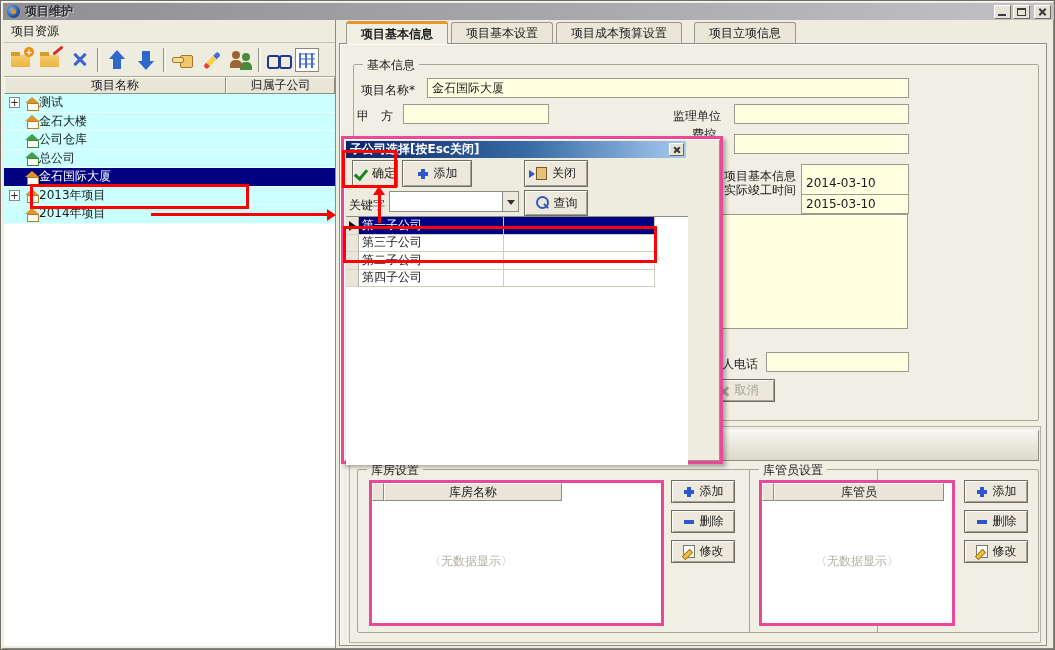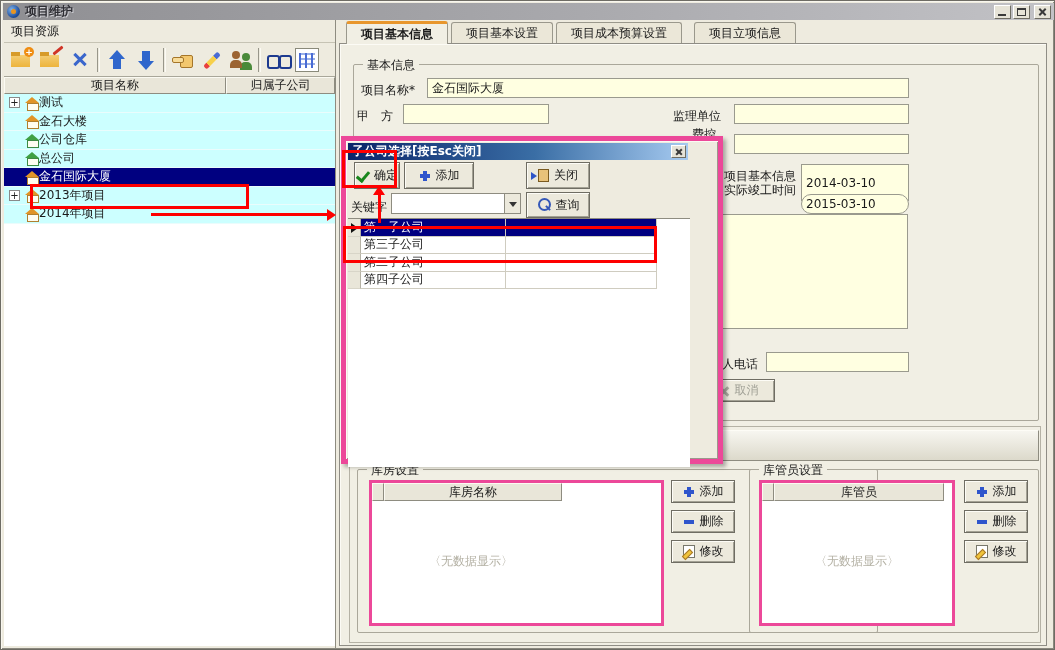--- a/index.html
+++ b/index.html
@@ -123,21 +123,21 @@
   border-color:#fdfcf6 #8e8c80 #8e8c80 #fdfcf6;display:flex;align-items:center;justify-content:center;
   font-weight:bold;font-size:14px}
 .wtable{position:absolute;background:#fff;border:3px solid #ec4899}
 .wtable-hdr{display:flex;height:18px}
 .wcell{background:#e9e6d9;border:1px solid;border-color:#fbfaf2 #8e8c80 #8e8c80 #fbfaf2;
   display:flex;align-items:center;justify-content:center}
 .empty-text{position:absolute;color:#b4b1a4}
 
 
 .dialog{left:340px;top:135px;width:382px;height:328px;background:#eeebdf;z-index:10;
-  border:5px solid #ec4899;box-shadow:inset 1px 1px 0 #fbfaf4,inset -1px -1px 0 #9a988c,3px 3px 4px rgba(0,0,0,.3)}
+  border:3px solid #ec4899;box-shadow:inset 1px 1px 0 #fbfaf4,inset -1px -1px 0 #9a988c,3px 3px 4px rgba(0,0,0,.3)}
 .dlg-title{position:absolute;left:2px;top:2px;width:340px;height:17px;display:flex;align-items:center;
   background:linear-gradient(90deg,#0a246a,#3a6ea5 55%,#a6caf0);color:#fff;font-weight:bold;padding-left:4px}
 .dlg-close{margin-left:auto;margin-right:2px;width:15px;height:13px;background:#e6e3d7;border:1px solid;
   border-color:#fff #6f6d63 #6f6d63 #fff;position:relative;cursor:pointer}
 .dlg-close::before,.dlg-close::after{content:"";position:absolute;left:3px;top:5px;width:8px;height:2px;background:#3a3a3a}
 .dlg-close::before{transform:rotate(45deg)}.dlg-close::after{transform:rotate(-45deg)}
 .combobox{position:absolute;background:#fff;border:1px solid #8e8c80;display:flex;cursor:pointer}
 .combo-btn{margin-left:auto;width:16px;background:#ece9dc;border-left:1px solid #8e8c80;position:relative}
 .combo-btn::after{content:"";position:absolute;left:4px;top:8px;border-left:4px solid transparent;
   border-right:4px solid transparent;border-top:5px solid #333}
@@ -280,21 +280,21 @@
 
   <span class="field-label" style="left:640px;top:127px;width:75px;text-align:right;line-height:13px"><span>费控</span><br><span>总预算</span></span>
   <input class="tinput" style="left: 733px; top: 133px; width: 175px; height: 20px;" value="">
 
   <input class="tinput" style="left: 620px; top: 163px; width: 80px; height: 20px;">
   <span class="field-label" style="left:723px;top:167px">项目基本信息</span>
   <input class="tinput" style="left: 800px; top: 163px; width: 108px; height: 37px;" value="2014-03-10">
 
   <input class="tinput" style="left: 620px; top: 193px; width: 80px; height: 20px;">
   <span class="field-label" style="left:723px;top:181px">实际竣工时间</span>
-  <input class="tinput" style="left: 800px; top: 193px; width: 108px; height: 20px; border-radius: 10px;" value="2015-03-10">
+  <input class="tinput" style="left: 800px; top: 193px; width: 108px; height: 20px;" value="2015-03-10">
 
   <div class="memo" style="left:690px;top:213px;width:217px;height:115px"></div>
 
   <span class="field-label" style="left:697px;top:355px">接货人电话</span>
   <input class="tinput" style="left: 765px; top: 351px; width: 143px; height: 20px;" value="">
 
   <div class="btn" style="left:600px;top:378px;width:95px;height:23px"></div>
   <div class="btn disabled" style="left:700px;top:378px;width:74px;height:23px">
     <span class="x-icon"></span>
     <span>取消</span>

